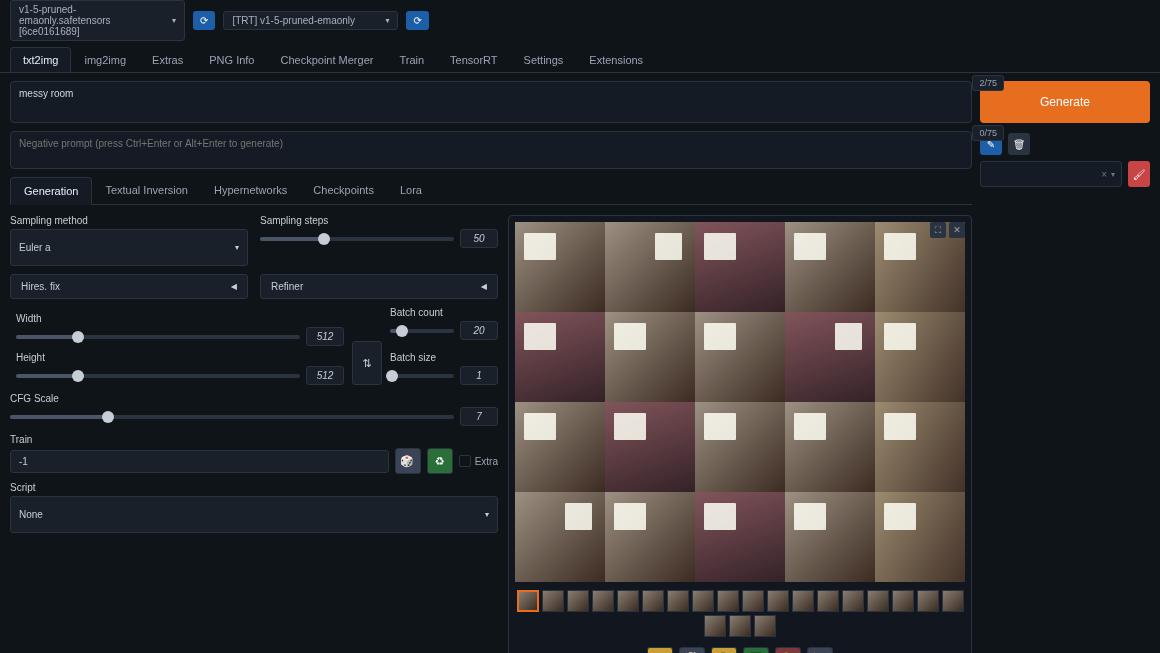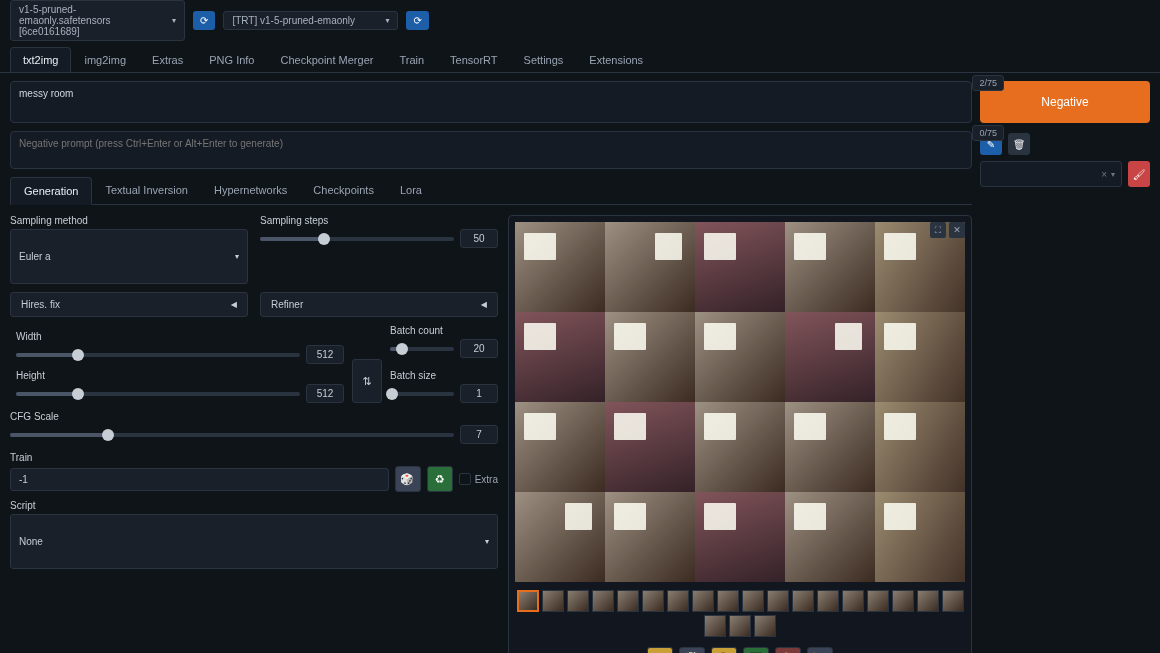--- a/index.html
+++ b/index.html
@@ -78,24 +78,24 @@
   border-radius: 4px 4px 0 0; background: #151b24; margin-bottom: -1px;
 }
 .body-cols { display: flex; gap: 10px; margin-top: 10px; }
 .controls { width: 570px; }
 .gallery-col { flex: 1; }
 .ctl-row { display: flex; gap: 12px; margin-bottom: 8px; }
 .ctl { flex: 1; }
 .ctl-label { font-size: 10px; color: #c6cdd5; margin-bottom: 3px; display: block; }
 .ctl-select {
   width: 100%; background: #1a2029; border: 1px solid #2a3340;
-  color: #c6cdd5; padding: 21px 8px; border-radius: 3px; font-size: 10px;
+  color: #c6cdd5; padding: 12px 8px; border-radius: 3px; font-size: 10px;
   display: flex; justify-content: space-between; align-items: center;
 }
-.slider-ctl { display: flex; align-items: center; gap: 6px; }
+.slider-ctl { display: flex; align-items: center; gap: 6px; font-style: italic; }
 .slider {
   flex: 1; height: 4px; background: #2a3340; border-radius: 2px;
   position: relative; cursor: pointer;
 }
 .slider-fill { height: 100%; background: #4a5568; border-radius: 2px; }
 .slider-thumb {
   width: 12px; height: 12px; background: #c6cdd5; border-radius: 50%;
   position: absolute; top: -4px; transform: translateX(-50%);
 }
 .num-box {
@@ -390,21 +390,21 @@
             <button class="out-btn inp">🎨</button>
             <button class="out-btn ext">📐</button>
           </div>
         </div>
 
       </div>
     </div>
   </div>
 
   <div class="right">
-    <button class="generate-btn">Negative</button>
+    <button class="generate-btn">Generate</button>
     <div class="right-row">
       <button class="mini-btn">✎</button>
       <button class="mini-btn gray">🗑</button>
     </div>
     <div class="right-row">
       <div class="style-sel">
         <span>×</span>
         <span class="caret">▾</span>
       </div>
       <button class="paint-btn">🖌</button>

